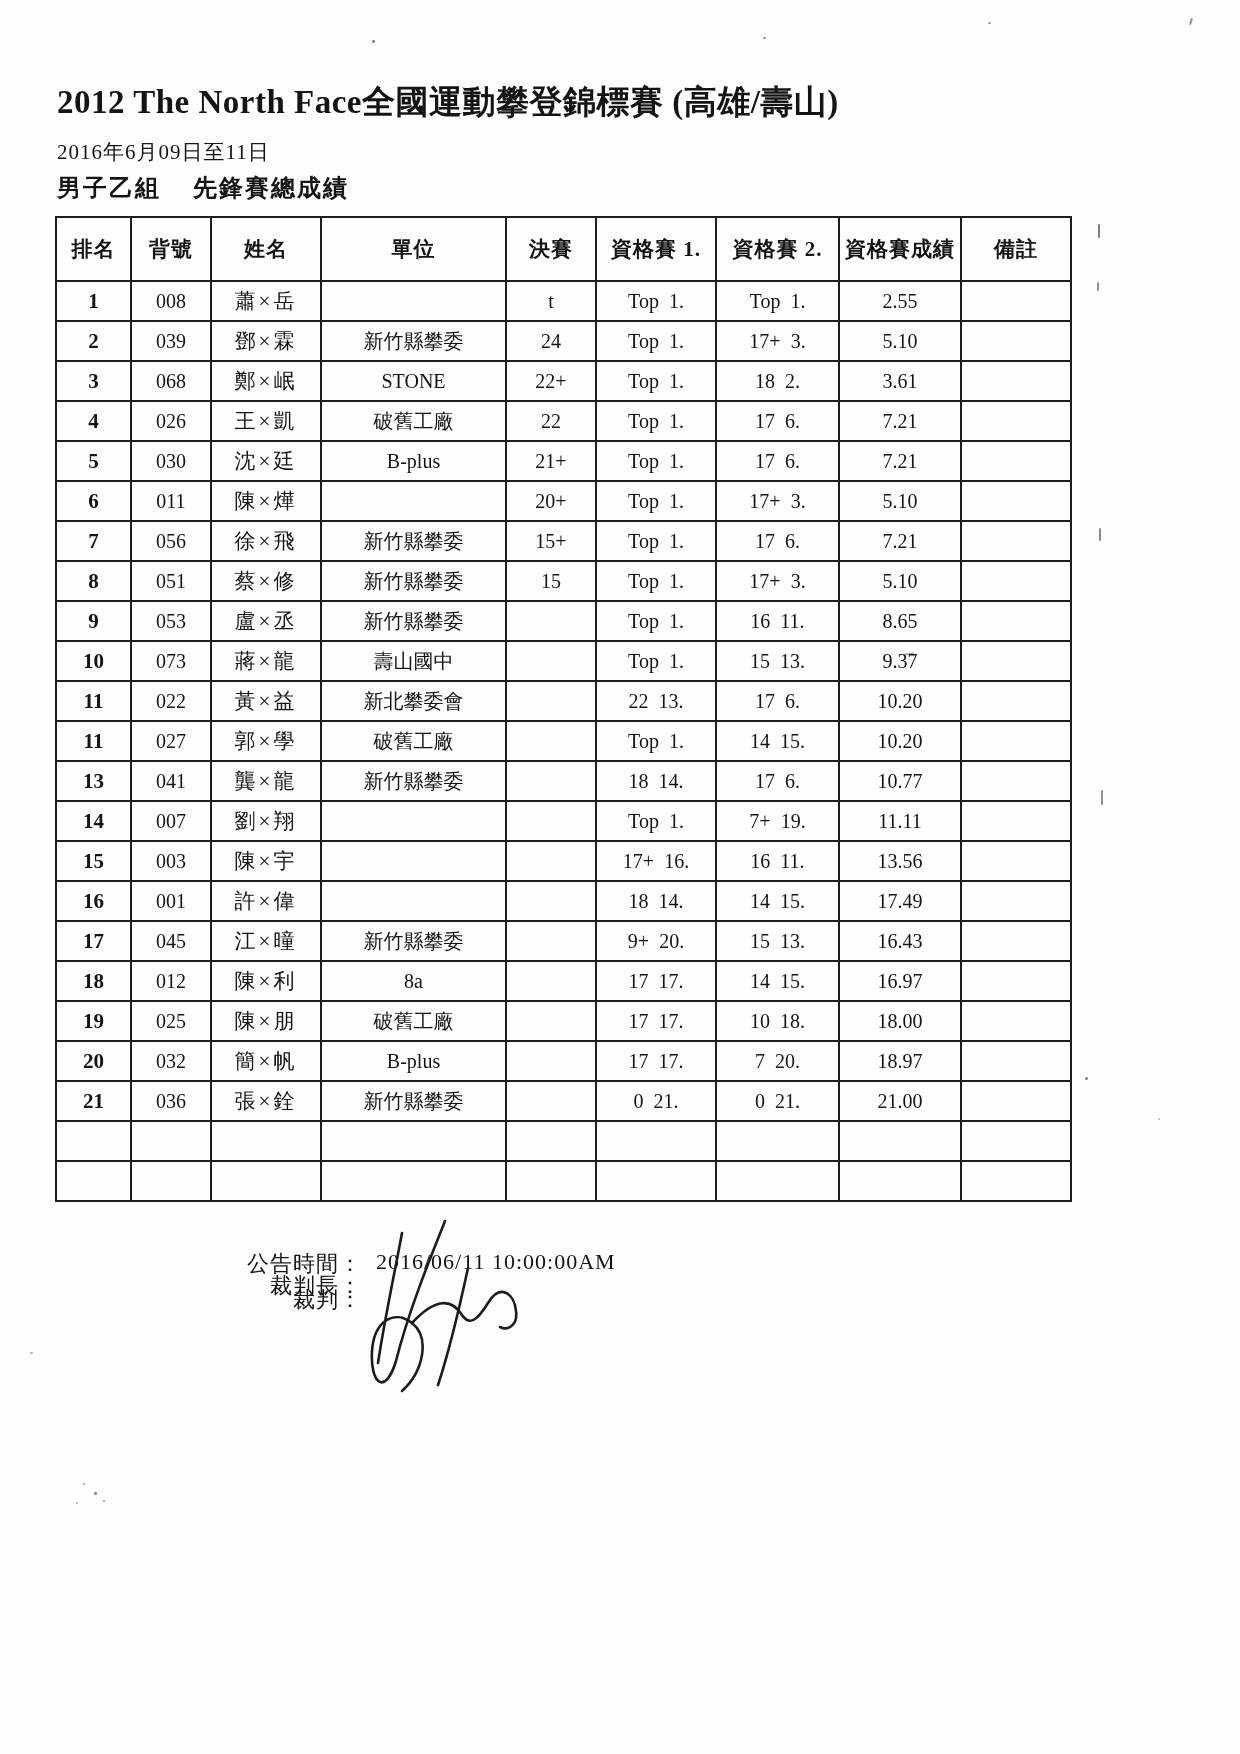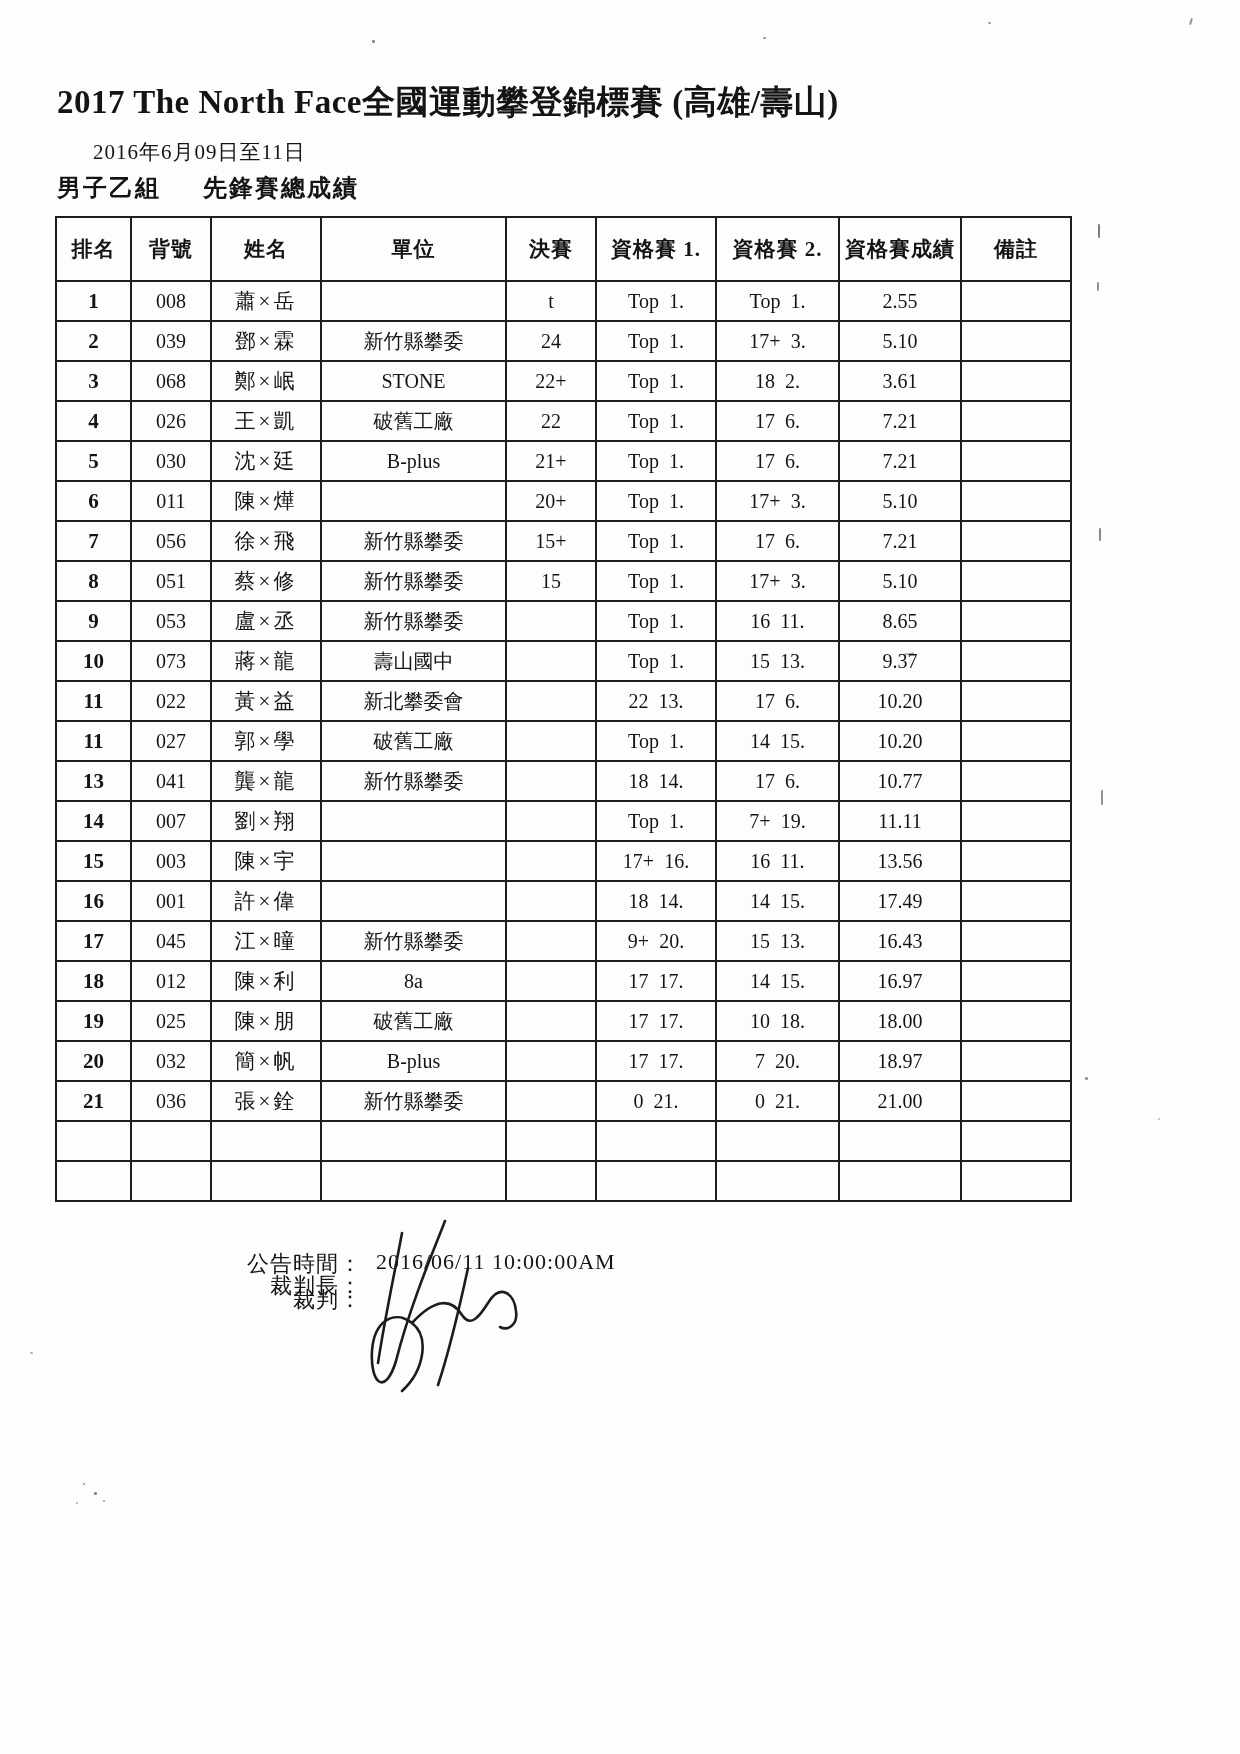--- a/index.html
+++ b/index.html
@@ -15,25 +15,25 @@
     background:#fdfdfb;
     overflow:hidden;
   }
   .title {
     position:absolute; left:57px; top:80px;
     font-size:33px; font-weight:bold; letter-spacing:0.5px;
     white-space:nowrap;
   }
   .daterange {
     position:absolute; left:57px; top:138px;
-    font-size:21px; letter-spacing:1px;margin-left:36px;
+    font-size:21px; letter-spacing:1px;
   }
   .section-title {
     position:absolute; left:57px; top:172px;
-    font-size:24px; font-weight:bold; display:flex; gap:42px;
+    font-size:24px; font-weight:bold; display:flex; gap:32px;
     letter-spacing:2px;
   }
   table.results {
     position:absolute; left:55px; top:216px;
     width:1015px; table-layout:fixed;
     border-collapse:collapse;
     border:1px solid #ef4444;
   }
   .results th, .results td {
     border:2px solid #1d1d1d;
@@ -54,21 +54,21 @@
   #f-chief    { left:100px; top:1271px; }
   #f-judge    { left:100px; top:1285px; }
   .signature { position:absolute; left:350px; top:1213px; }
   .speck { position:absolute; background:#2a2a2a; border-radius:1px; }
 </style>
 </head>
 <body>
 
 <div class="page">
 
-  <div class="title">2017 The North Face全國運動攀登錦標賽 (高雄/壽山)</div>
+  <div class="title">2012 The North Face全國運動攀登錦標賽 (高雄/壽山)</div>
   <div class="daterange">2016年6月09日至11日</div>
   <div class="section-title">
     <span>男子乙組</span>
     <span>先鋒賽總成績</span>
   </div>
 
   <table class="results">
     <colgroup>
       <col style="width:75px">
         <col style="width:80px">

